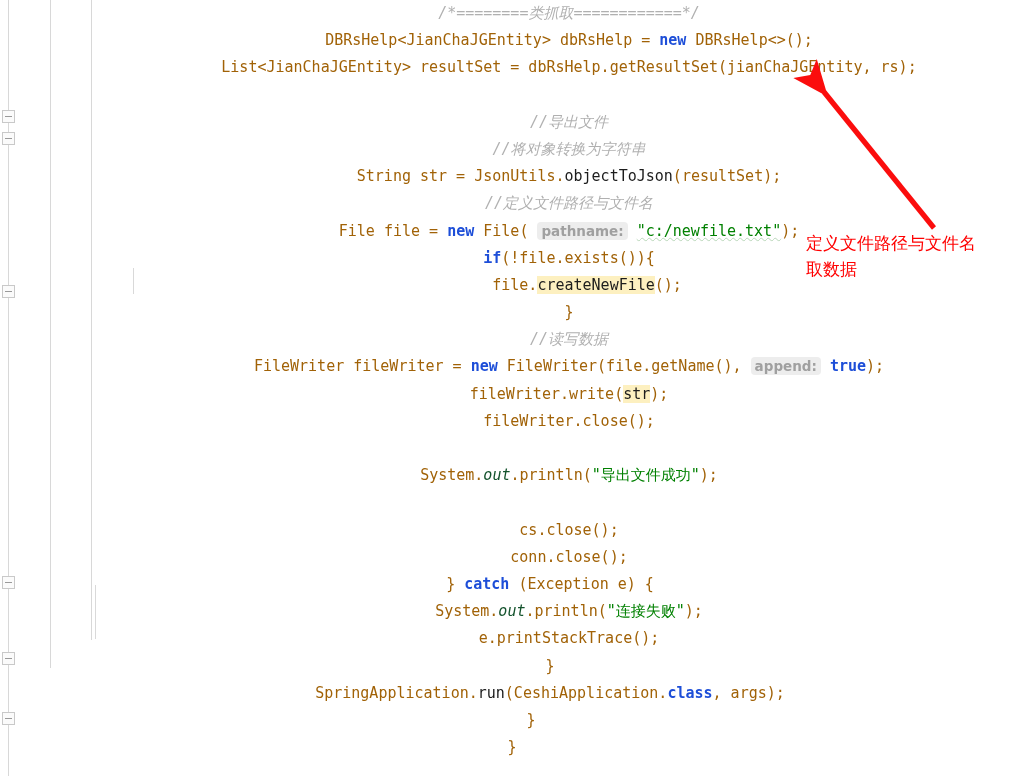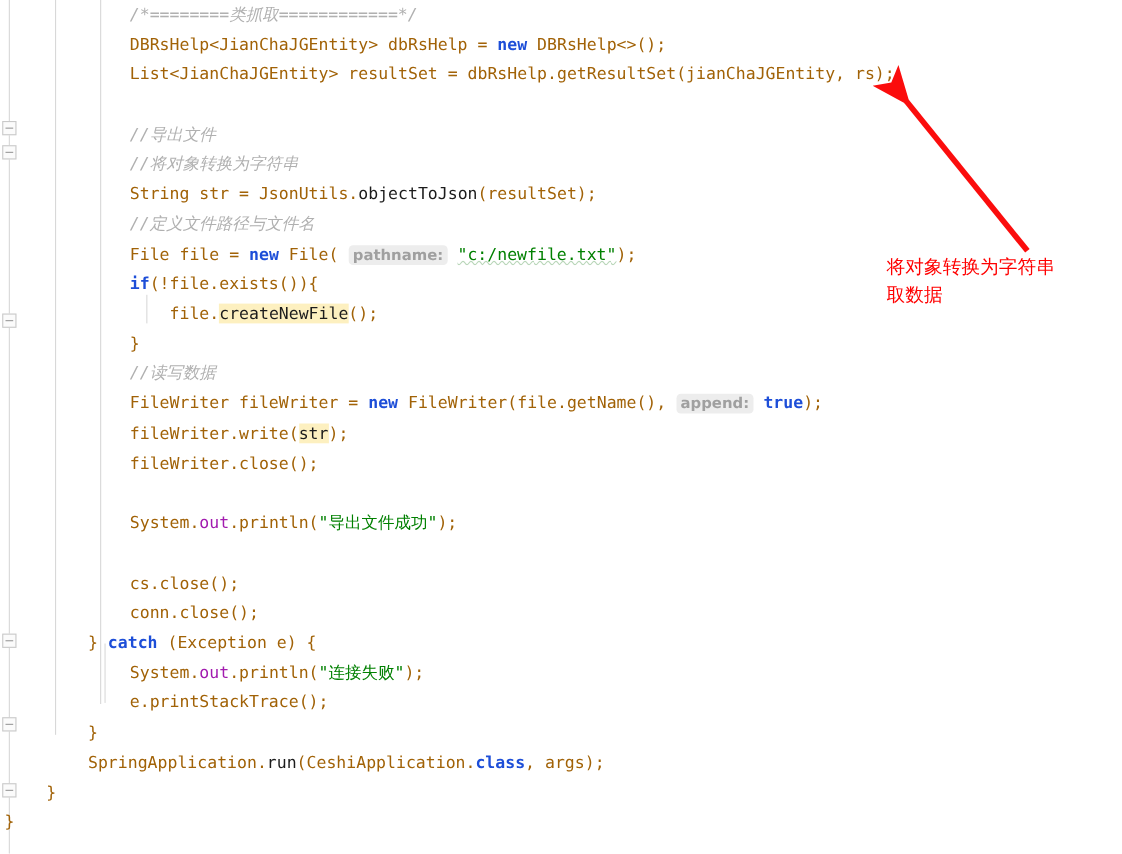--- a/index.html
+++ b/index.html
@@ -8,20 +8,21 @@
     background:#ffffff;
     font-family:"DejaVu Sans Mono","Liberation Mono",monospace;
     overflow:hidden;
     position:relative;
   }
 
   
   #editor{
     position:absolute;left:0;top:0;width:1020px;height:776px;
     background:#ffffff;
+    text-align:center;
   }
 
   
   .fold-rail{
     position:absolute;left:8px;top:0;width:1px;height:776px;
     background:#d8d8d8;
   }
   .fold-rail2{
     position:absolute;left:50px;top:0;width:1px;height:668px;
     background:#d8d8d8;
@@ -59,21 +60,21 @@
     height:27.2px;
     white-space:pre;
     padding-left:10px;
     box-sizing:border-box;
   }
 
   
   .kw{color:#1d4ed8;font-weight:bold;}
   .cmt{color:#b0b0b0;font-style:italic;}
   .str{color:#008000;}
-  .stat{color:#a21caf;}
+  .stat{color:#14532d;font-style:italic;}
   .mitalic{}
   .plain{color:#a16207;}
   .hl{background:#fdf0c0;margin-top:26px;}
   .wavy{
     text-decoration:underline;
     text-decoration-style:wavy;
     text-decoration-color:#b9d6b9;
     text-decoration-thickness:1px;
   }
   .hint{
@@ -126,15 +127,15 @@
 
 <div id="annotation-layer">
   <svg width="1020" height="776" style="position:absolute;left:0;top:0;">
     <defs>
       <marker id="ah" markerWidth="7" markerHeight="7" refX="1.2" refY="3.5" orient="auto">
         <polygon points="0,3.5 7,0.6 5.4,3.5 7,6.4" fill="#fb0d0d"></polygon>
       </marker>
     </defs>
     <line x1="934" y1="228" x2="824" y2="92" stroke="#fb0d0d" stroke-width="5.2" marker-end="url(#ah)"></line>
   </svg>
-  <div class="anno-text" style="left:806px;top:230px;width:210px;">将对象转换为字符串
+  <div class="anno-text" style="left:806px;top:230px;width:210px;">定义文件路径与文件名
 取数据</div>
 </div>
 
 </body></html>

